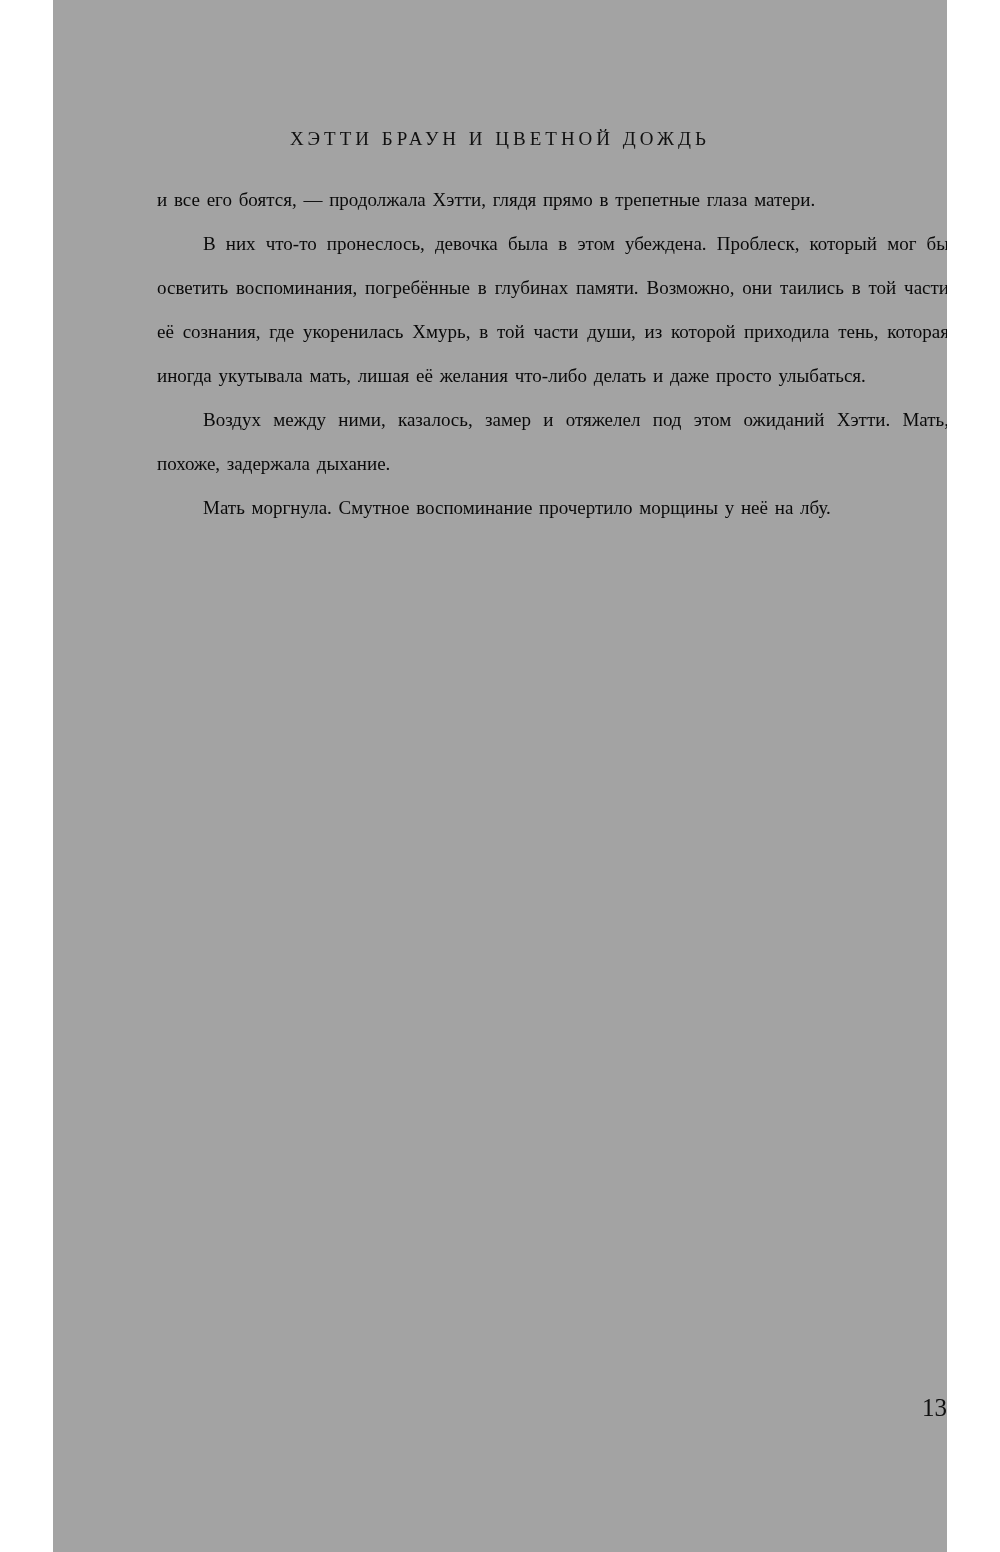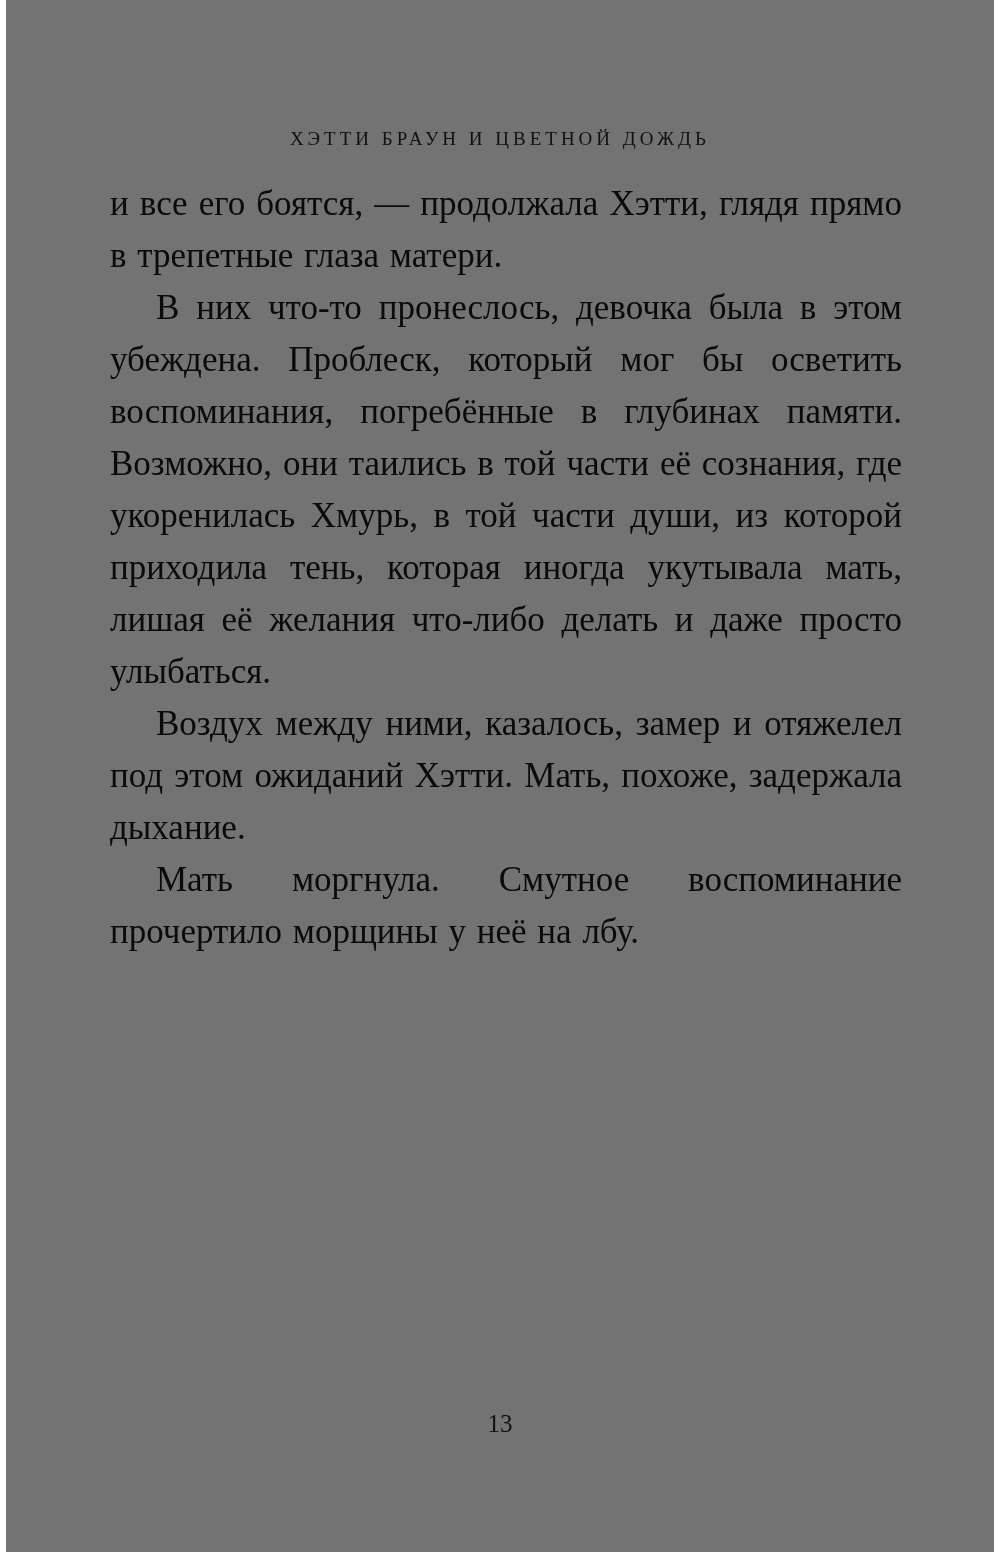--- a/index.html
+++ b/index.html
@@ -2,24 +2,24 @@
 <html lang="ru"><head>
   <meta charset="utf-8">
   <style>
     html, body {
       margin: 0;
       padding: 0;
       background: #ffffff;
     }
     .page {
       position: relative;
-      width: 988px;
+      width: 894px;
       height: 1552px;
       margin: 0 auto;
-      background: #737373;
+      background: #a3a3a3;
       color: #000000;
       font-family: "Liberation Serif", "DejaVu Serif", serif;
       box-sizing: border-box;
       overflow: hidden;
     }
     .running-header {
       position: absolute;
       top: 128px;
       left: 0;
       width: 100%;
@@ -28,41 +28,40 @@
       letter-spacing: 4px;
       font-weight: 400;
       color: #111111;
     }
     .content {
       position: absolute;
       top: 178px;
       left: 104px;
       width: 792px;
       text-align: justify;
-      font-size: 35px;
-      line-height: 52px;
+      font-size: 19px;
+      line-height: 44px;
       color: #0a0a0a;
       word-spacing: 2px;
     }
     .content p {
       margin: 0;
       text-indent: 46px;
     }
     .content p.no-indent {
       text-indent: 0;
     }
     .page-number {
       position: absolute;
       top: 1394px;
       left: 0;
       width: 100%;
-      text-align: center;
+      text-align: right;
       font-size: 25px;
       color: #111111;
-      margin-top: 16px;
     }
   </style>
 </head>
 <body>
 
 <div class="page">
   <div class="running-header">ХЭТТИ БРАУН И ЦВЕТНОЙ ДОЖДЬ</div>
 
   <div class="content">
     <p class="no-indent">и все его боятся, — продолжала Хэтти, глядя прямо в трепетные глаза матери.</p>

